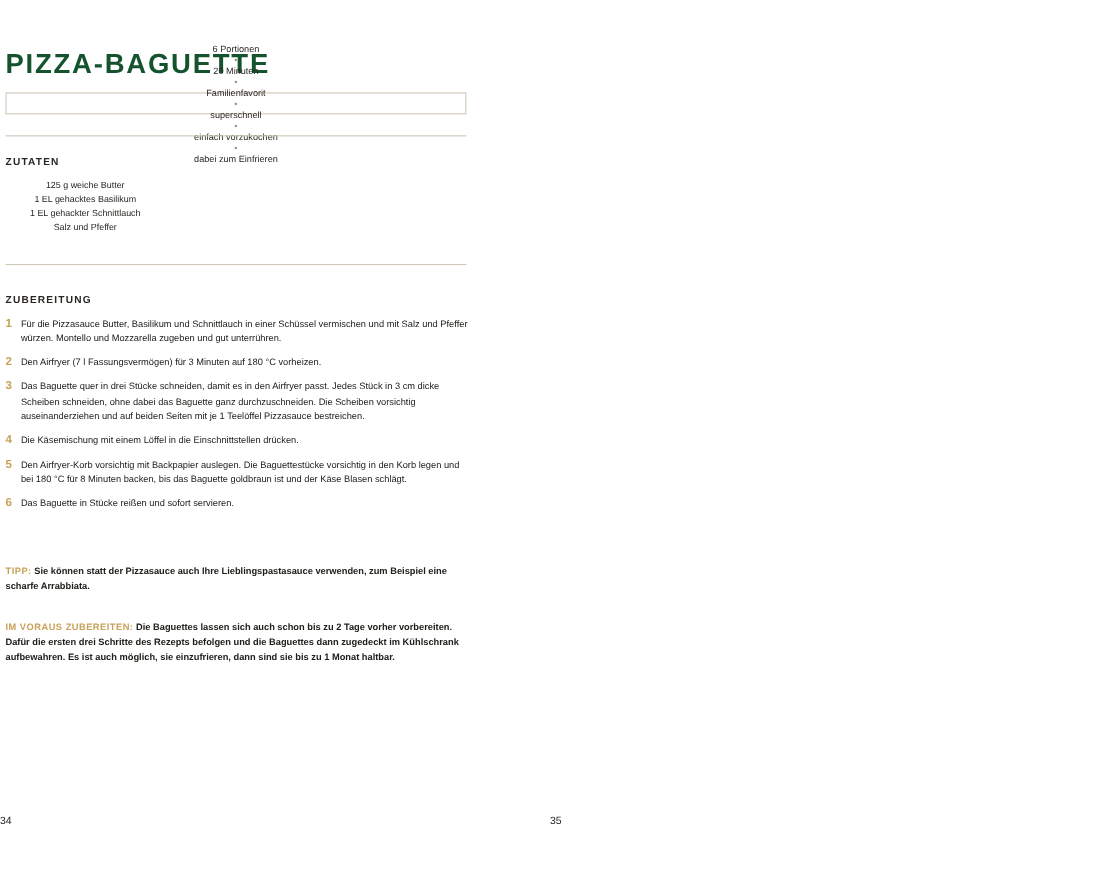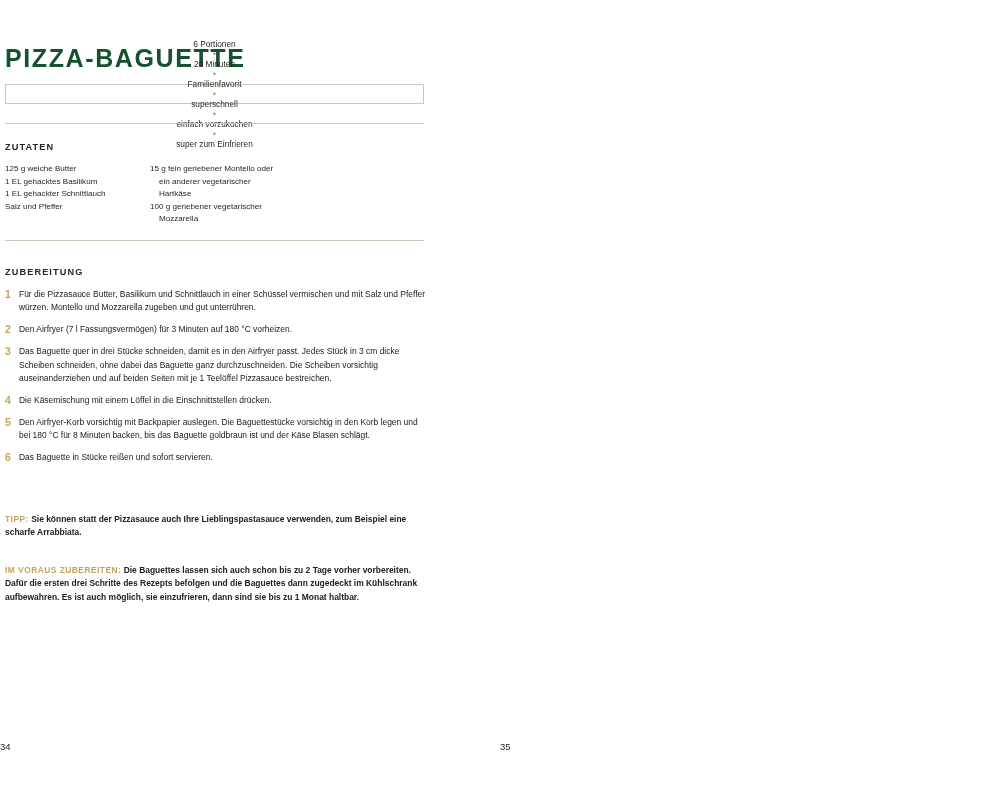--- a/index.html
+++ b/index.html
@@ -97,21 +97,21 @@
     display: flex;
   }
   .ing-col {
     font-size: 8.1px;
     line-height: 12.6px;
     color: #2a2723;
   }
   .ing-col.c1 { width: 145px; }
   .ing-col.c2 { width: 140px; }
   .ing-col.c3 { width: 134px; }
-  .ing-line { white-space: pre-wrap; }
+  .ing-line { white-space: pre-wrap; text-align: center; }
   .ing-line.cont { padding-left: 9px; }
 
   .steps {
     position: absolute;
     left: 5px;
     top: 288px;
     width: 424px;
   }
   .step {
     display: flex;
@@ -171,41 +171,34 @@
       <span class="meta-item">6 Portionen</span>
       <span class="meta-sep">•</span>
       <span class="meta-item">20 Minuten</span>
       <span class="meta-sep">•</span>
       <span class="meta-item">Familienfavorit</span>
       <span class="meta-sep">•</span>
       <span class="meta-item">superschnell</span>
       <span class="meta-sep">•</span>
       <span class="meta-item">einfach vorzukochen</span>
       <span class="meta-sep">•</span>
-      <span class="meta-item">super zum Einfrieren</span>
+      <span class="meta-item">dabei zum Einfrieren</span>
     </div>
 
     <div class="rule rule-1"></div>
 
     <div class="sec-head sec-zutaten">ZUTATEN</div>
 
     <div class="ingredients">
       <div class="ing-col c1">
         <div class="ing-line">125 g weiche Butter</div>
         <div class="ing-line">1 EL gehacktes Basilikum</div>
         <div class="ing-line">1 EL gehackter Schnittlauch</div>
         <div class="ing-line">Salz und Pfeffer</div>
       </div>
-      <div class="ing-col c2">
-        <div class="ing-line">15 g fein geriebener Montello oder</div>
-        <div class="ing-line cont">ein anderer vegetarischer</div>
-        <div class="ing-line cont">Hartkäse</div>
-        <div class="ing-line">100 g geriebener vegetarischer</div>
-        <div class="ing-line cont">Mozzarella</div>
-      </div>
     </div>
 
     <div class="rule rule-2"></div>
 
     <div class="sec-head sec-zubereitung">ZUBEREITUNG</div>
 
     <div class="steps">
       <div class="step">
         <div class="step-num">1</div>
         <div class="step-text">Für die Pizzasauce Butter, Basilikum und Schnittlauch in einer Schüssel vermischen und mit Salz und Pfeffer würzen. Montello und Mozzarella zugeben und gut unterrühren.</div>

